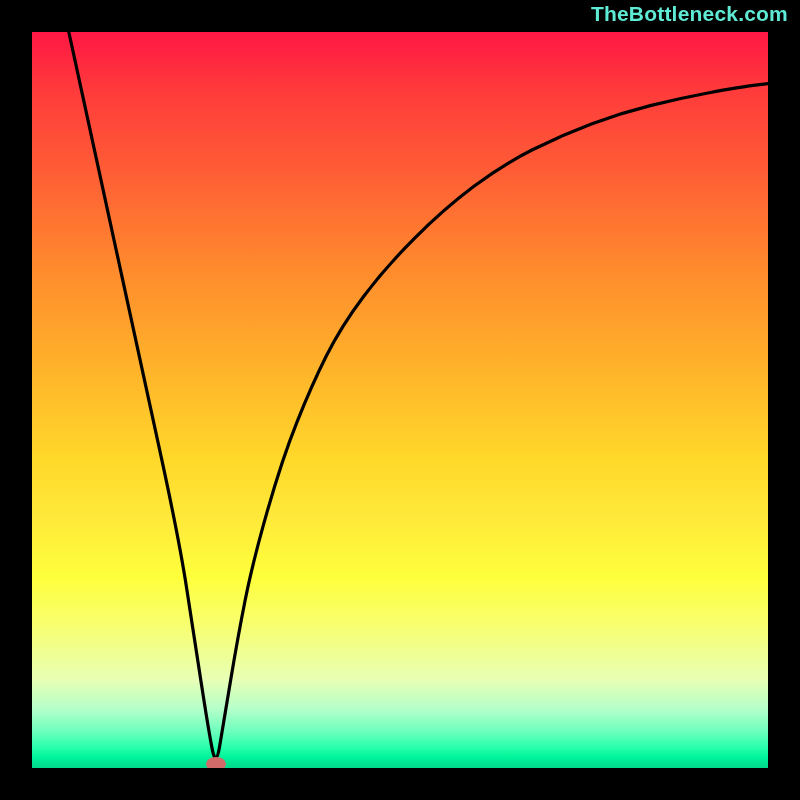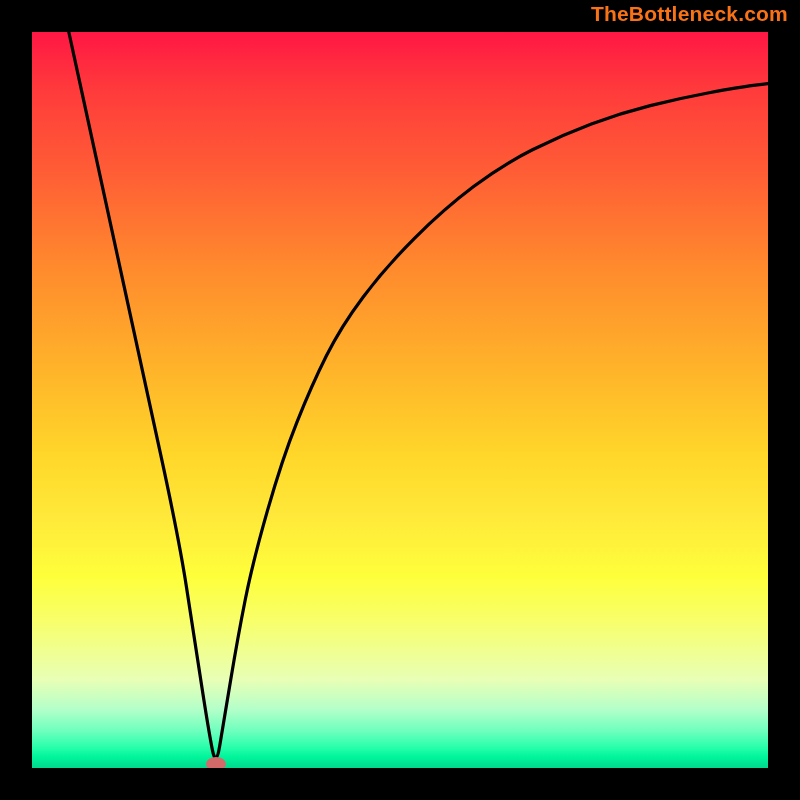--- a/index.html
+++ b/index.html
@@ -13,21 +13,21 @@
   .frame {
     position: relative;
     width: 800px;
     height: 800px;
     background: #000;
   }
   .attribution {
     position: absolute;
     top: 2px;
     right: 12px;
-    color: #f97316;
+    color: #5eead4;
     font-size: 21px;
     font-weight: 600;
     letter-spacing: 0.2px;
   }
   .plot-area {
     position: absolute;
     left: 32px;
     top: 32px;
     width: 736px;
     height: 736px;

